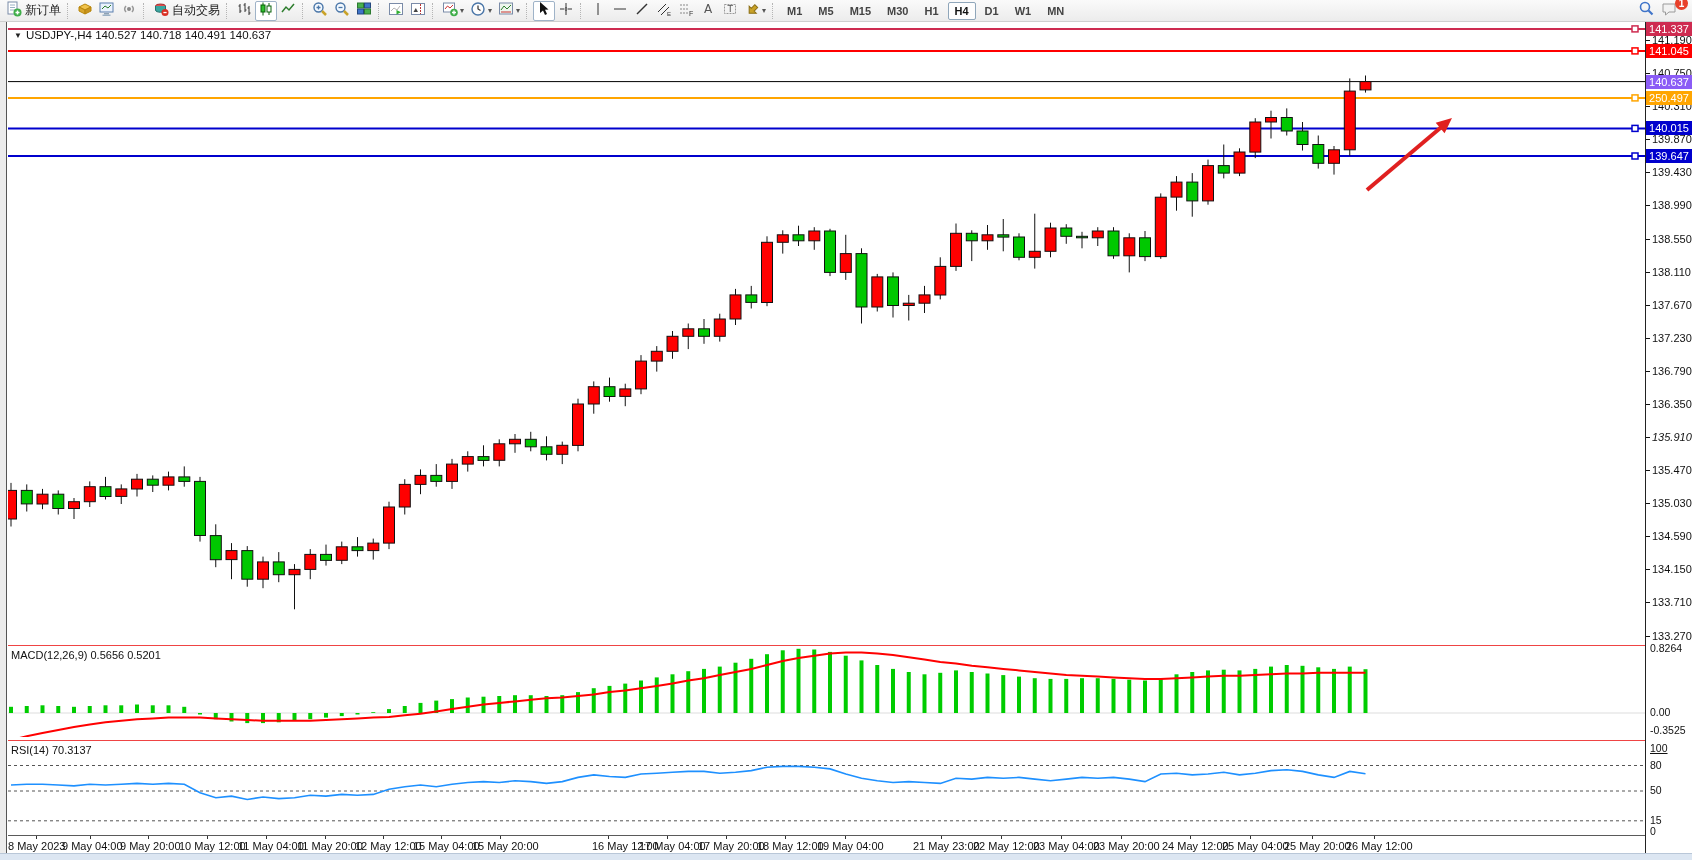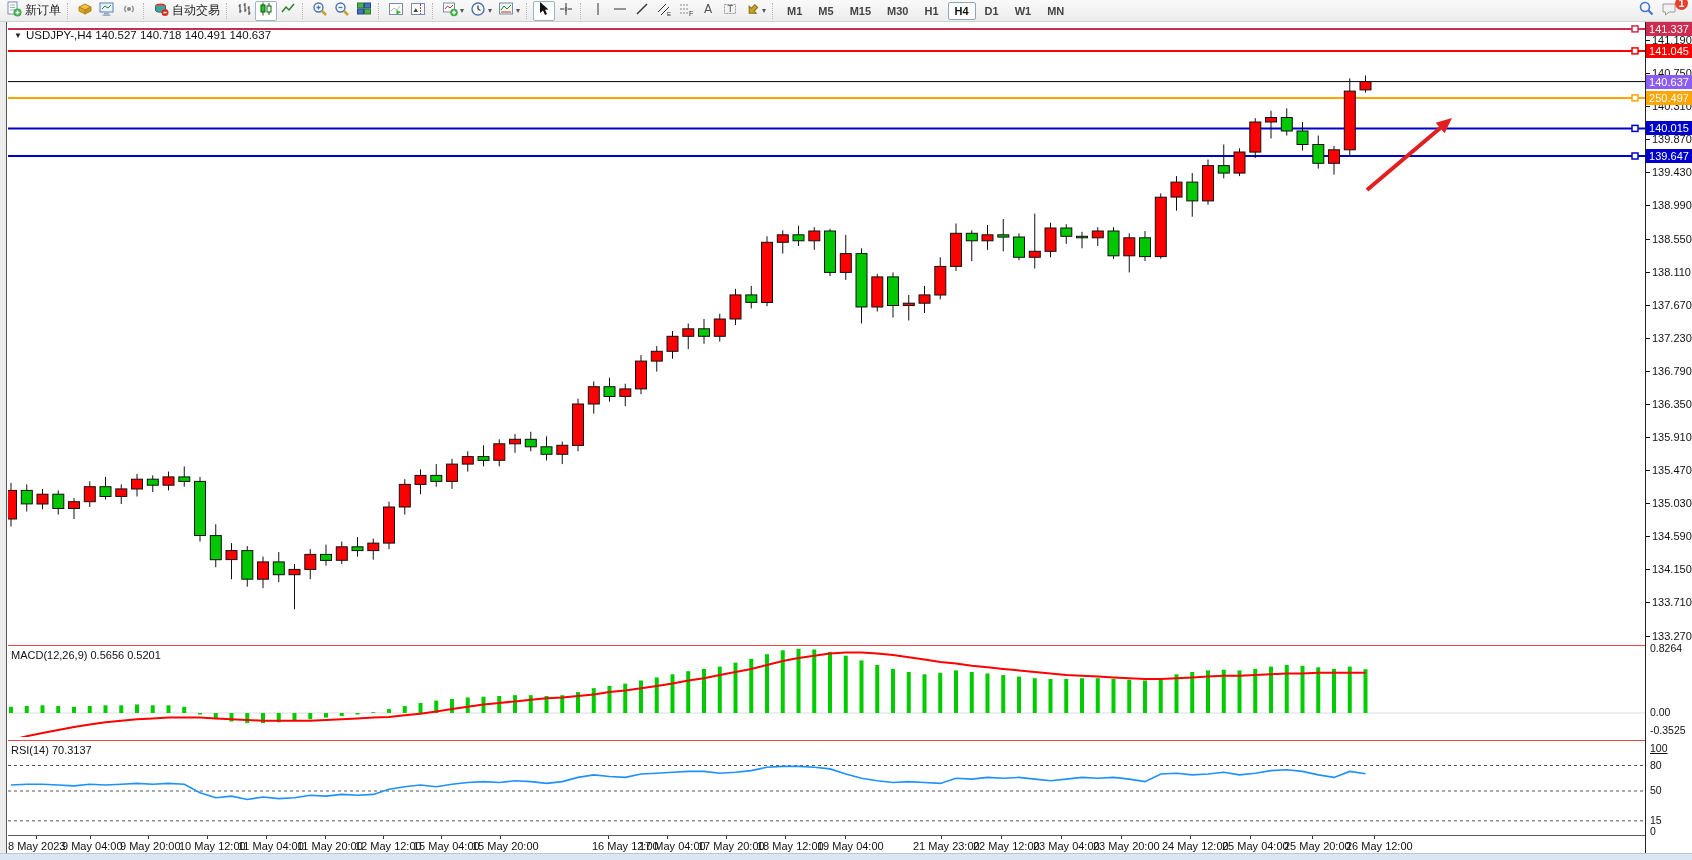--- a/index.html
+++ b/index.html
@@ -619,21 +619,21 @@
         <div class="ptick" style="top: 78px;">140.310</div>
         <div class="ptick" style="top: 111px;">139.870</div>
         <div class="ptick" style="top: 144px;">139.430</div>
         <div class="ptick" style="top: 177px;">138.990</div>
         <div class="ptick" style="top: 211px;">138.550</div>
         <div class="ptick" style="top: 244px;">138.110</div>
         <div class="ptick" style="top: 277px;">137.670</div>
         <div class="ptick" style="top: 310px;">137.230</div>
         <div class="ptick" style="top: 343px;">136.790</div>
         <div class="ptick" style="top: 376px;">136.350</div>
-        <div class="ptick" style="top: 409px;">135.910</div>
+        <div class="ptick" style="top: 409px; font-style: italic;">135.910</div>
         <div class="ptick" style="top: 442px;">135.470</div>
         <div class="ptick" style="top: 475px;">135.030</div>
         <div class="ptick" style="top: 508px;">134.590</div>
         <div class="ptick" style="top: 541px;">134.150</div>
         <div class="ptick" style="top: 574px;">133.710</div>
         <div class="ptick" style="top: 608px;">133.270</div>
         <div class="pbadge" style="top: 0px; background: rgb(206, 43, 80);">141.337</div>
         <div class="pbadge" style="top: 22px; background: rgb(255, 0, 0);">141.045</div>
         <div class="pbadge" style="top: 53px; background: #8b5cf6;">140.637</div>
         <div class="pbadge" style="top: 69px; background: rgb(255, 165, 0);">250.497</div>

